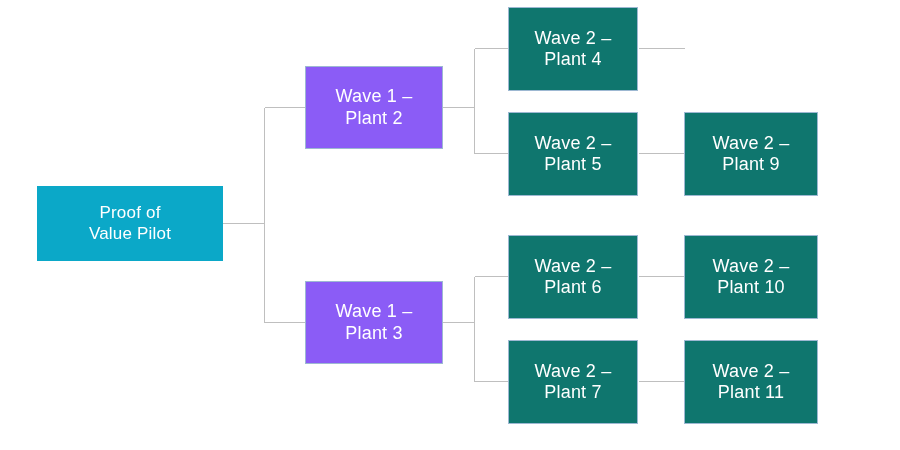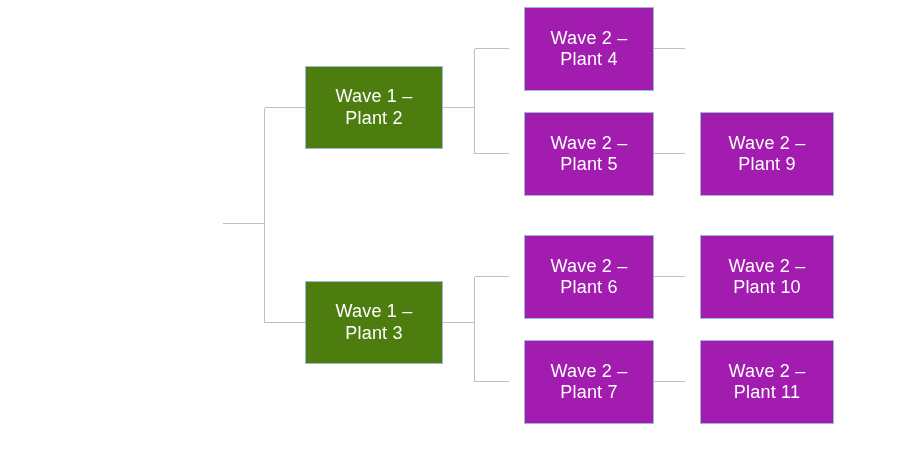--- a/index.html
+++ b/index.html
@@ -37,29 +37,28 @@
     line-height: 1.18;
     letter-spacing: 0.2px;
     white-space: pre-line;
   }
   .node-root {
     background: #0BA8C8;
     border: 1px solid #0BA8C8;
     font-size: 17px;
   }
   .node-branch {
-    background: #4d7c0f;
+    background: #8b5cf6;
     border: 1px solid #9DB8D2;
     font-size: 18px;
   }
   .node-leaf {
-    background: #a21caf;
+    background: #0f766e;
     border: 1px solid #9DB8D2;
     font-size: 18px;
-    margin-left: 16px;
   }
 </style>
 </head>
 <body>
 
 <div id="diagram-canvas">
 
   <svg class="connector-layer" viewBox="0 0 900 450" width="900" height="450" xmlns="http://www.w3.org/2000/svg">
     <g stroke="#BFBFBF" stroke-width="1.4" fill="none" shape-rendering="crispEdges">
 
@@ -78,20 +77,22 @@
       <path d="M474.5 276.5 H508.5"></path>
       <path d="M474.5 381.5 H508.5"></path>
 
       <path d="M638.5 48.5 H684.5"></path>
       <path d="M638.5 153.5 H684.5"></path>
       <path d="M638.5 276.5 H684.5"></path>
       <path d="M638.5 381.5 H684.5"></path>
     </g>
   </svg>
 
+  <div class="node node-root" style="left:37px; top:186px; width:186px; height:75px;">Proof of
+Value Pilot</div>
 
   <div class="node node-branch" style="left:305px; top:66px; width:138px; height:83px;">Wave 1 –
 Plant 2</div>
 
   <div class="node node-branch" style="left:305px; top:281px; width:138px; height:83px;">Wave 1 –
 Plant 3</div>
 
   <div class="node node-leaf" style="left:508px; top:7px; width:130px; height:84px;">Wave 2 –
 Plant 4</div>
 

